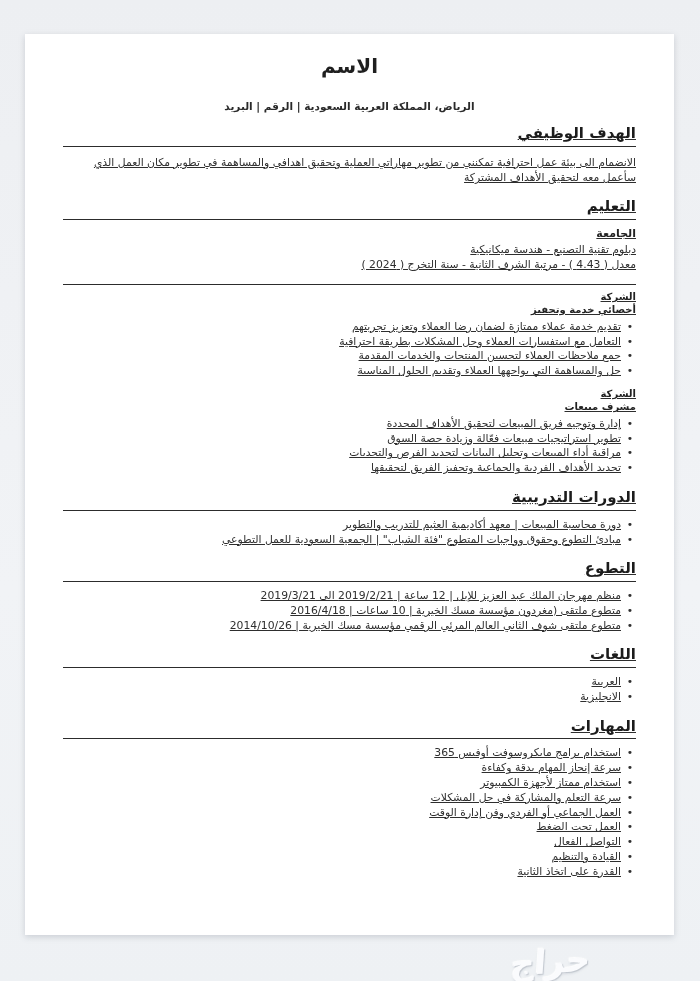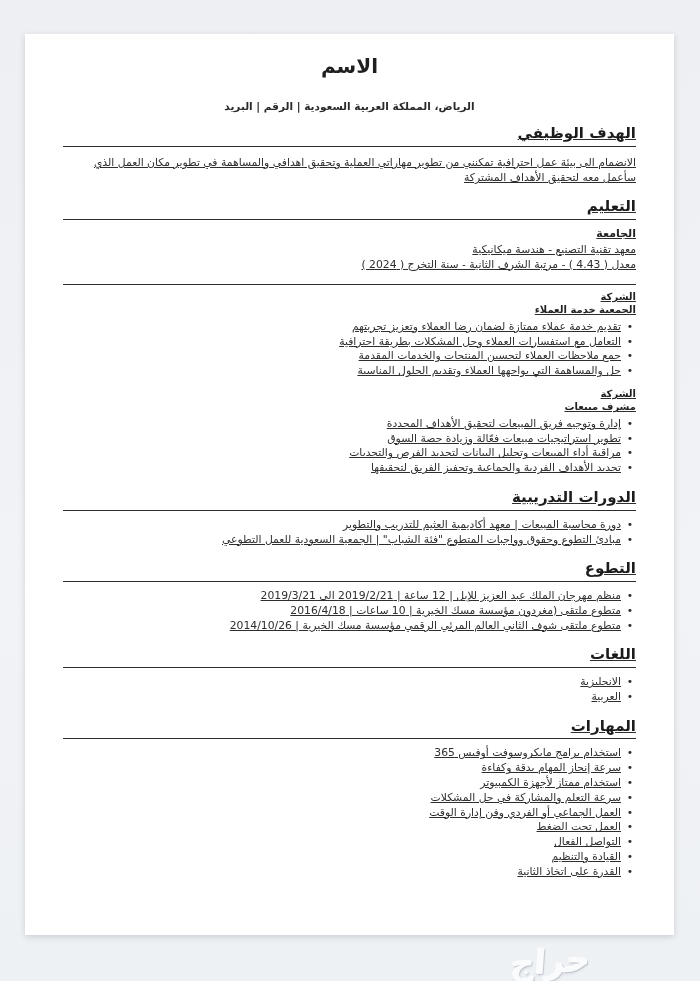--- a/index.html
+++ b/index.html
@@ -128,30 +128,30 @@
     <section>
       <h2 class="sec-heading">الهدف الوظيفي</h2>
       <div class="rule"></div>
       <p class="body-text">الانضمام الى بيئة عمل احترافية تمكنني من تطوير مهاراتي العملية وتحقيق اهدافي والمساهمة في تطوير مكان العمل الذي سأعمل معه لتحقيق الأهداف المشتركة</p>
     </section>
 
     <section>
       <h2 class="sec-heading">التعليم</h2>
       <div class="rule"></div>
       <div class="edu-school">الجامعة</div>
-      <div class="edu-line">معهد تقنية التصنيع - هندسة ميكانيكية</div>
+      <div class="edu-line">دبلوم تقنية التصنيع - هندسة ميكانيكية</div>
       <div class="edu-line">معدل ( 4.43 ) - مرتبة الشرف الثانية - سنة التخرج ( 2024 )</div>
     </section>
 
     <section>
       <div class="rule"></div>
 
       <div class="job">
         <div class="job-company">الشركة</div>
-        <div class="job-title">الجمعية خدمة العملاء</div>
+        <div class="job-title">أخصائي خدمة وتحفيز</div>
         <ul class="bullets">
           <li>تقديم خدمة عملاء ممتازة لضمان رضا العملاء وتعزيز تجربتهم</li>
           <li>التعامل مع استفسارات العملاء وحل المشكلات بطريقة احترافية</li>
           <li>جمع ملاحظات العملاء لتحسين المنتجات والخدمات المقدمة</li>
           <li>حل والمساهمة التي يواجهها العملاء وتقديم الحلول المناسبة</li>
         </ul>
       </div>
 
       <div class="job">
         <div class="job-company">الشركة</div>
@@ -181,22 +181,22 @@
         <li>منظم مهرجان الملك عبد العزيز للإبل | 12 ساعة | 2019/2/21 الى 2019/3/21</li>
         <li>متطوع ملتقى (مغردون مؤسسة مسك الخيرية | 10 ساعات | 2016/4/18</li>
         <li>متطوع ملتقى شوف الثاني العالم المرئي الرقمي مؤسسة مسك الخيرية | 2014/10/26</li>
       </ul>
     </section>
 
     <section>
       <h2 class="sec-heading">اللغات</h2>
       <div class="rule"></div>
       <ul class="bullets spaced">
+        <li>العربية</li>
         <li>الانجليزية</li>
-        <li>العربية</li>
       </ul>
     </section>
 
     <section>
       <h2 class="sec-heading">المهارات</h2>
       <div class="rule"></div>
       <ul class="bullets spaced">
         <li>استخدام برامج مايكروسوفت أوفيس 365</li>
         <li>سرعة إنجاز المهام بدقة وكفاءة</li>
         <li>استخدام ممتاز لأجهزة الكمبيوتر</li>

